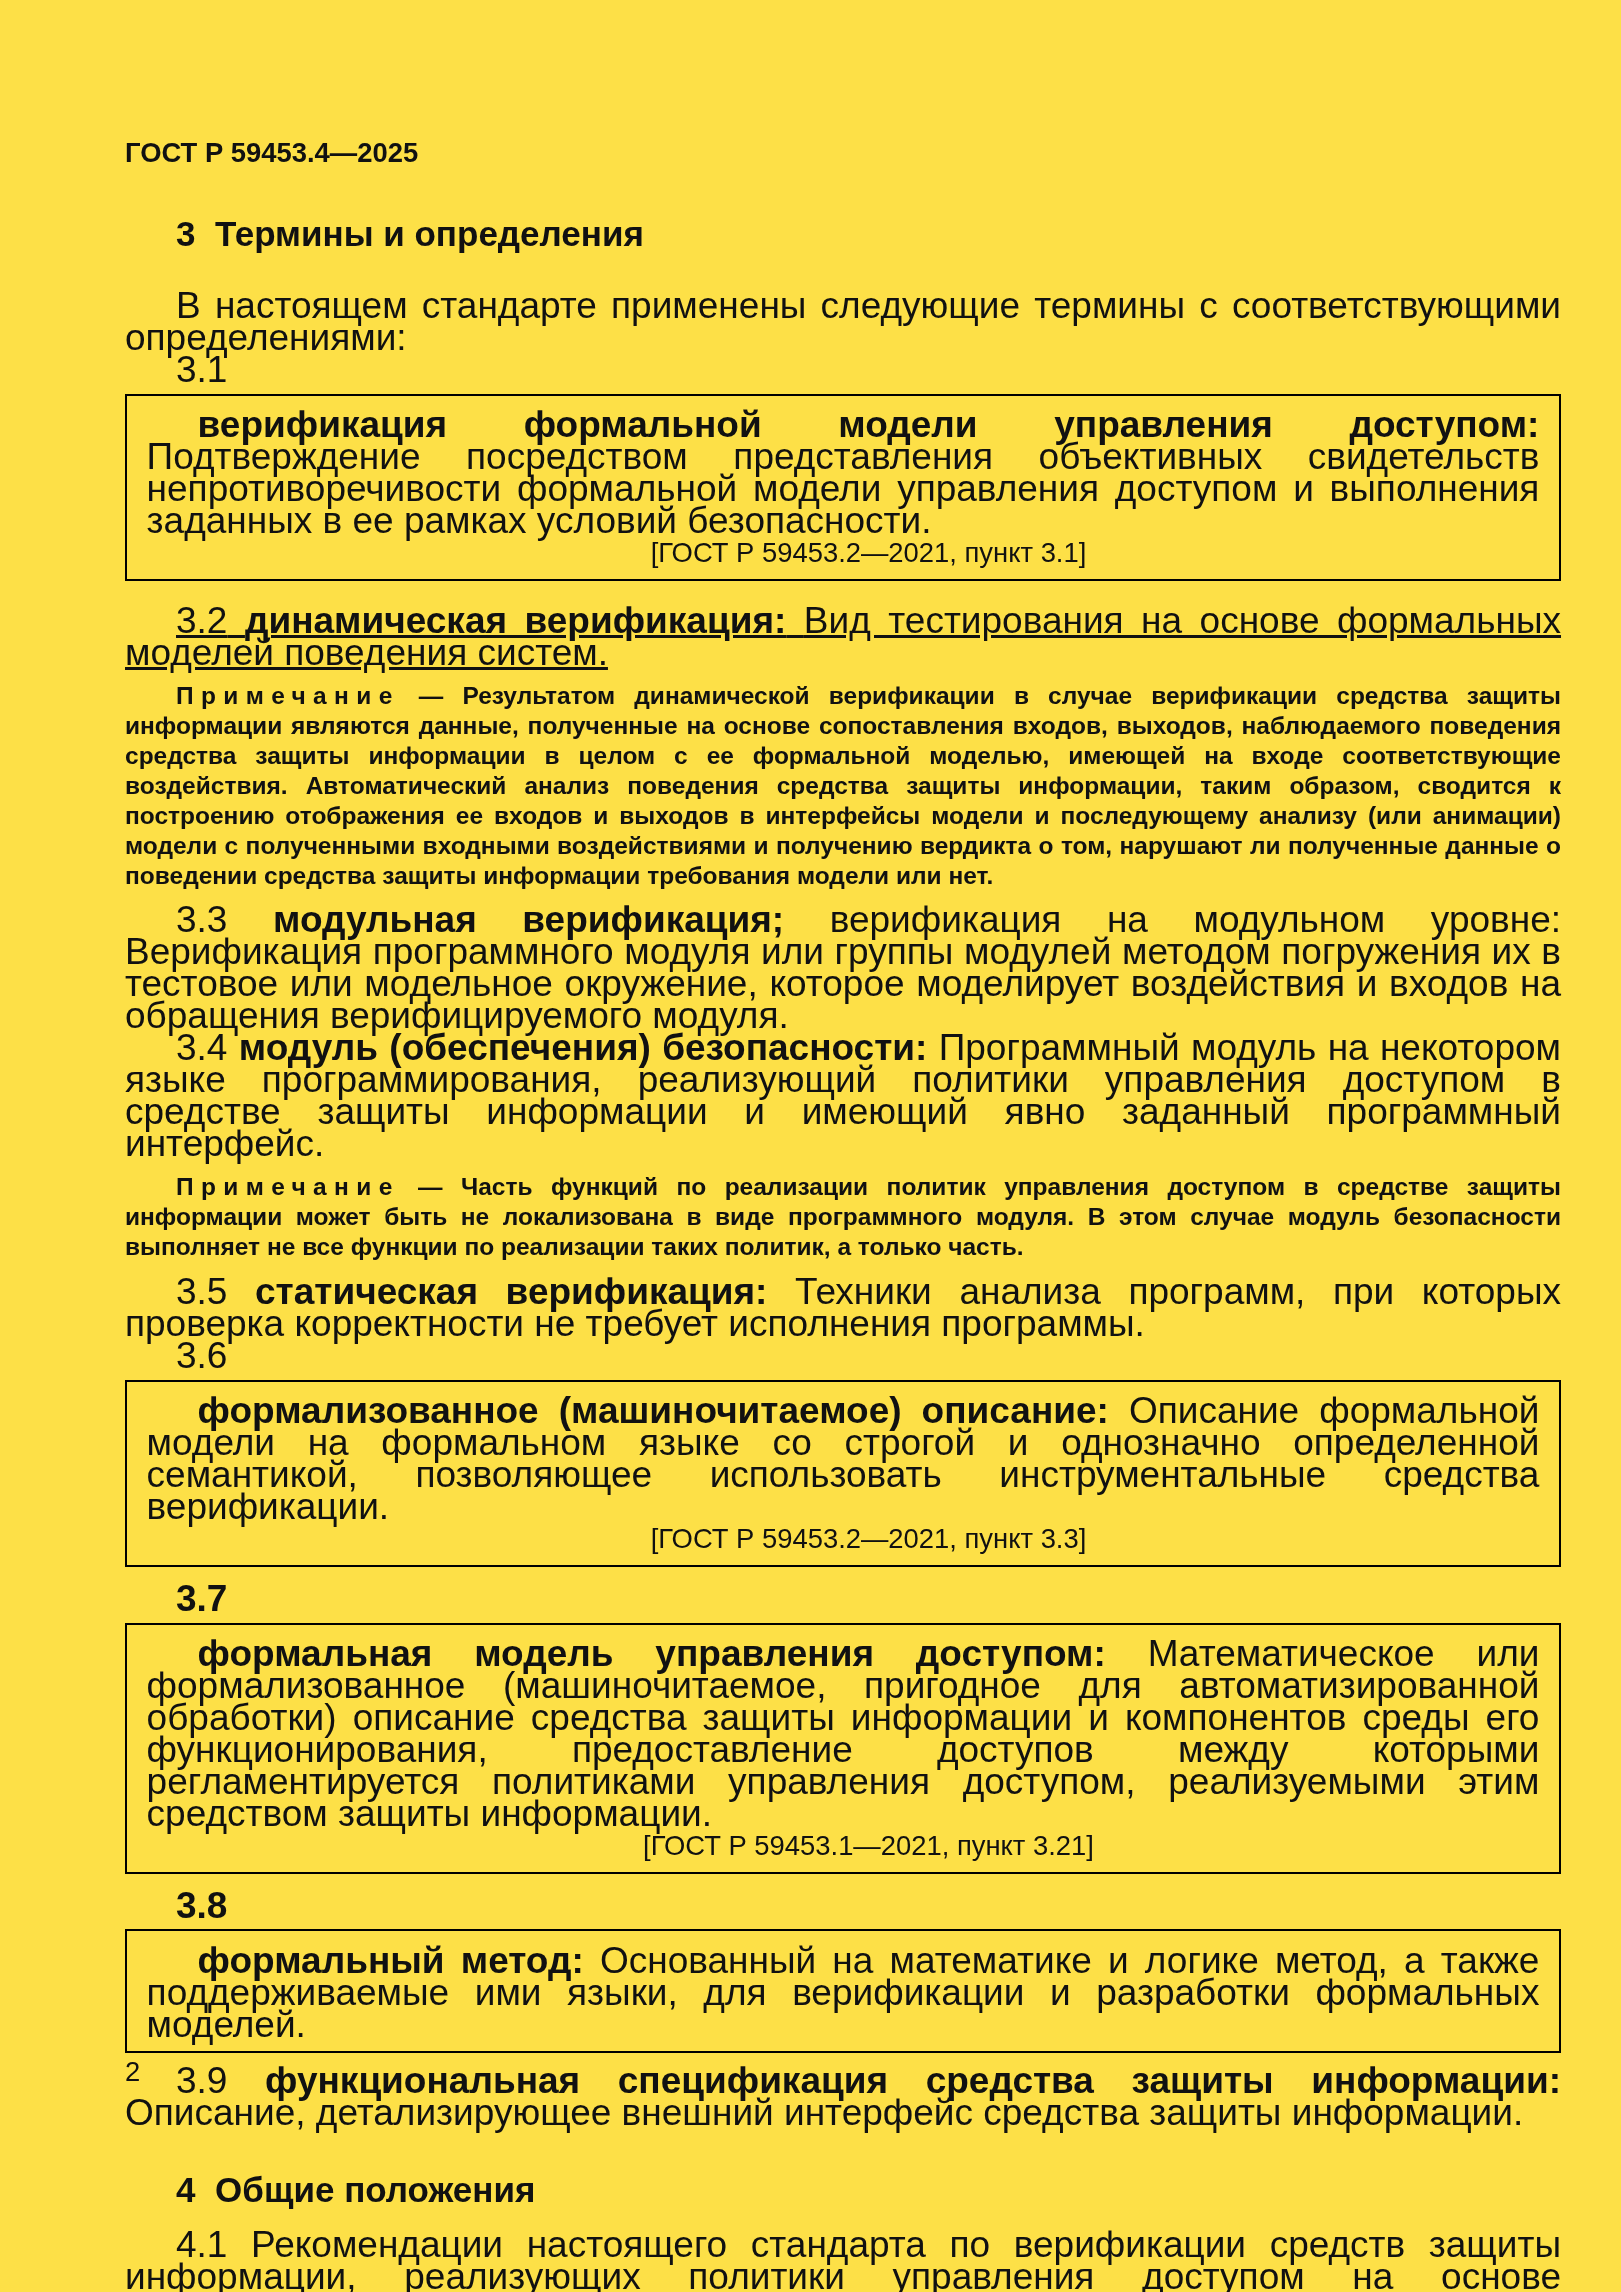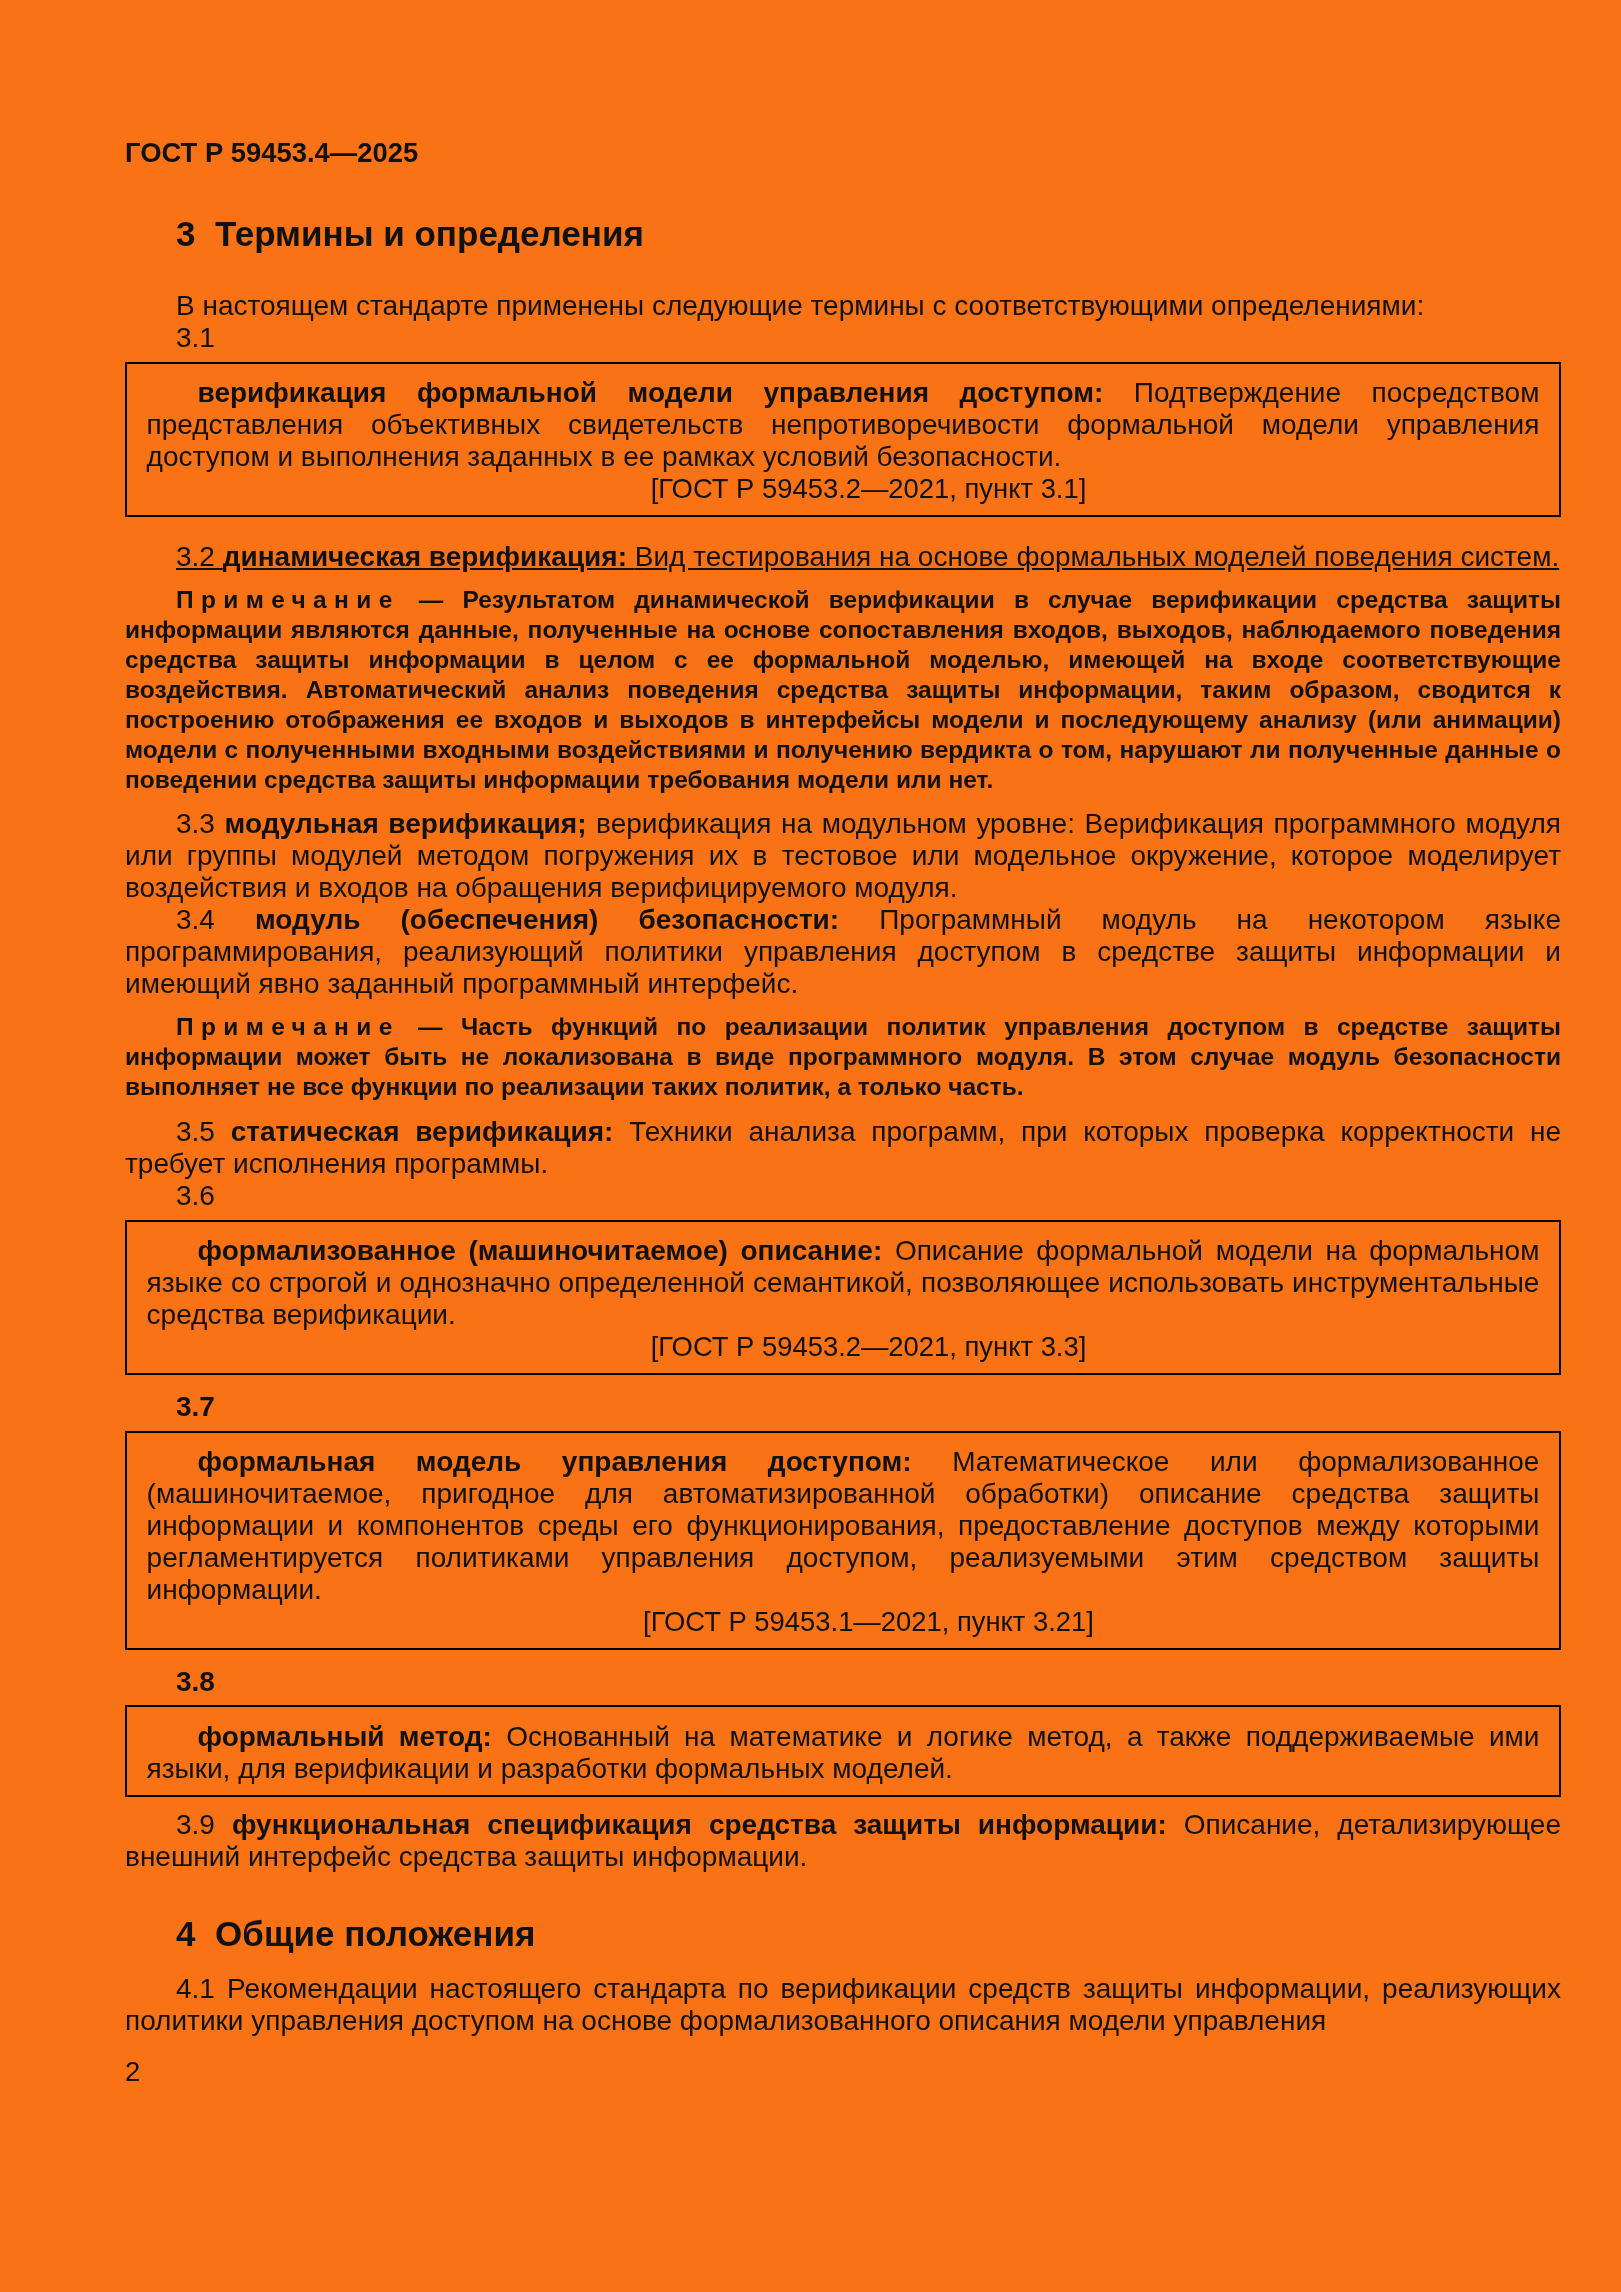--- a/index.html
+++ b/index.html
@@ -1,33 +1,33 @@
 <!DOCTYPE html>
 <html lang="ru"><head>
 <meta charset="utf-8">
 <style>
   html,body{margin:0;padding:0;background:#ffffff;}
   .page{
     position:relative;
     width:1621px;height:2293px;
-    background:#f97316;
+    background:#fde047;
     box-sizing:border-box;
     padding:137px 60px 0 125px;
     font-family:"Liberation Sans", sans-serif;
     color:#111;
     overflow:hidden;
   }
   .doc-code{font-size:27.4px;line-height:32px;font-weight:bold;margin:0;}
   .sec-heading{
     font-size:35px;line-height:43px;font-weight:bold;
     margin:43px 0 0 51px;padding:0;
   }
   .sec-heading .ht{margin-left:19.6px;}
   .para{
-    font-size:28px;line-height:32px;
+    font-size:37px;line-height:32px;
     text-align:justify;text-align-last:left;
     text-indent:51px;margin:0;
   }
   .m-intro{margin-top:35px;}
   .mt24{margin-top:23.5px;text-decoration:underline;}
   .mt16{margin-top:15.7px;font-weight:bold;}
   .mt12{margin-top:12px;}
   .b{font-weight:bold;}
   .i{}
   .note{

